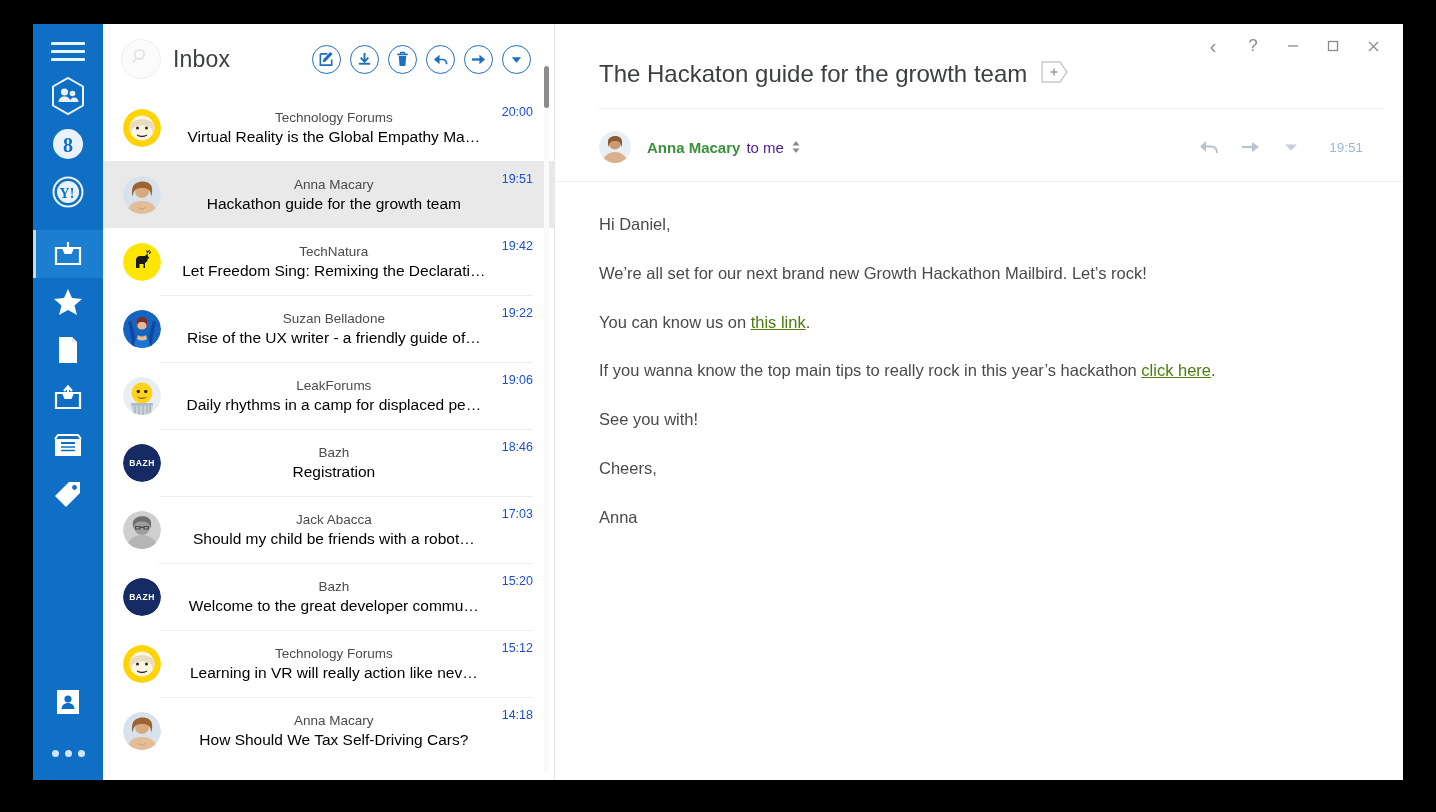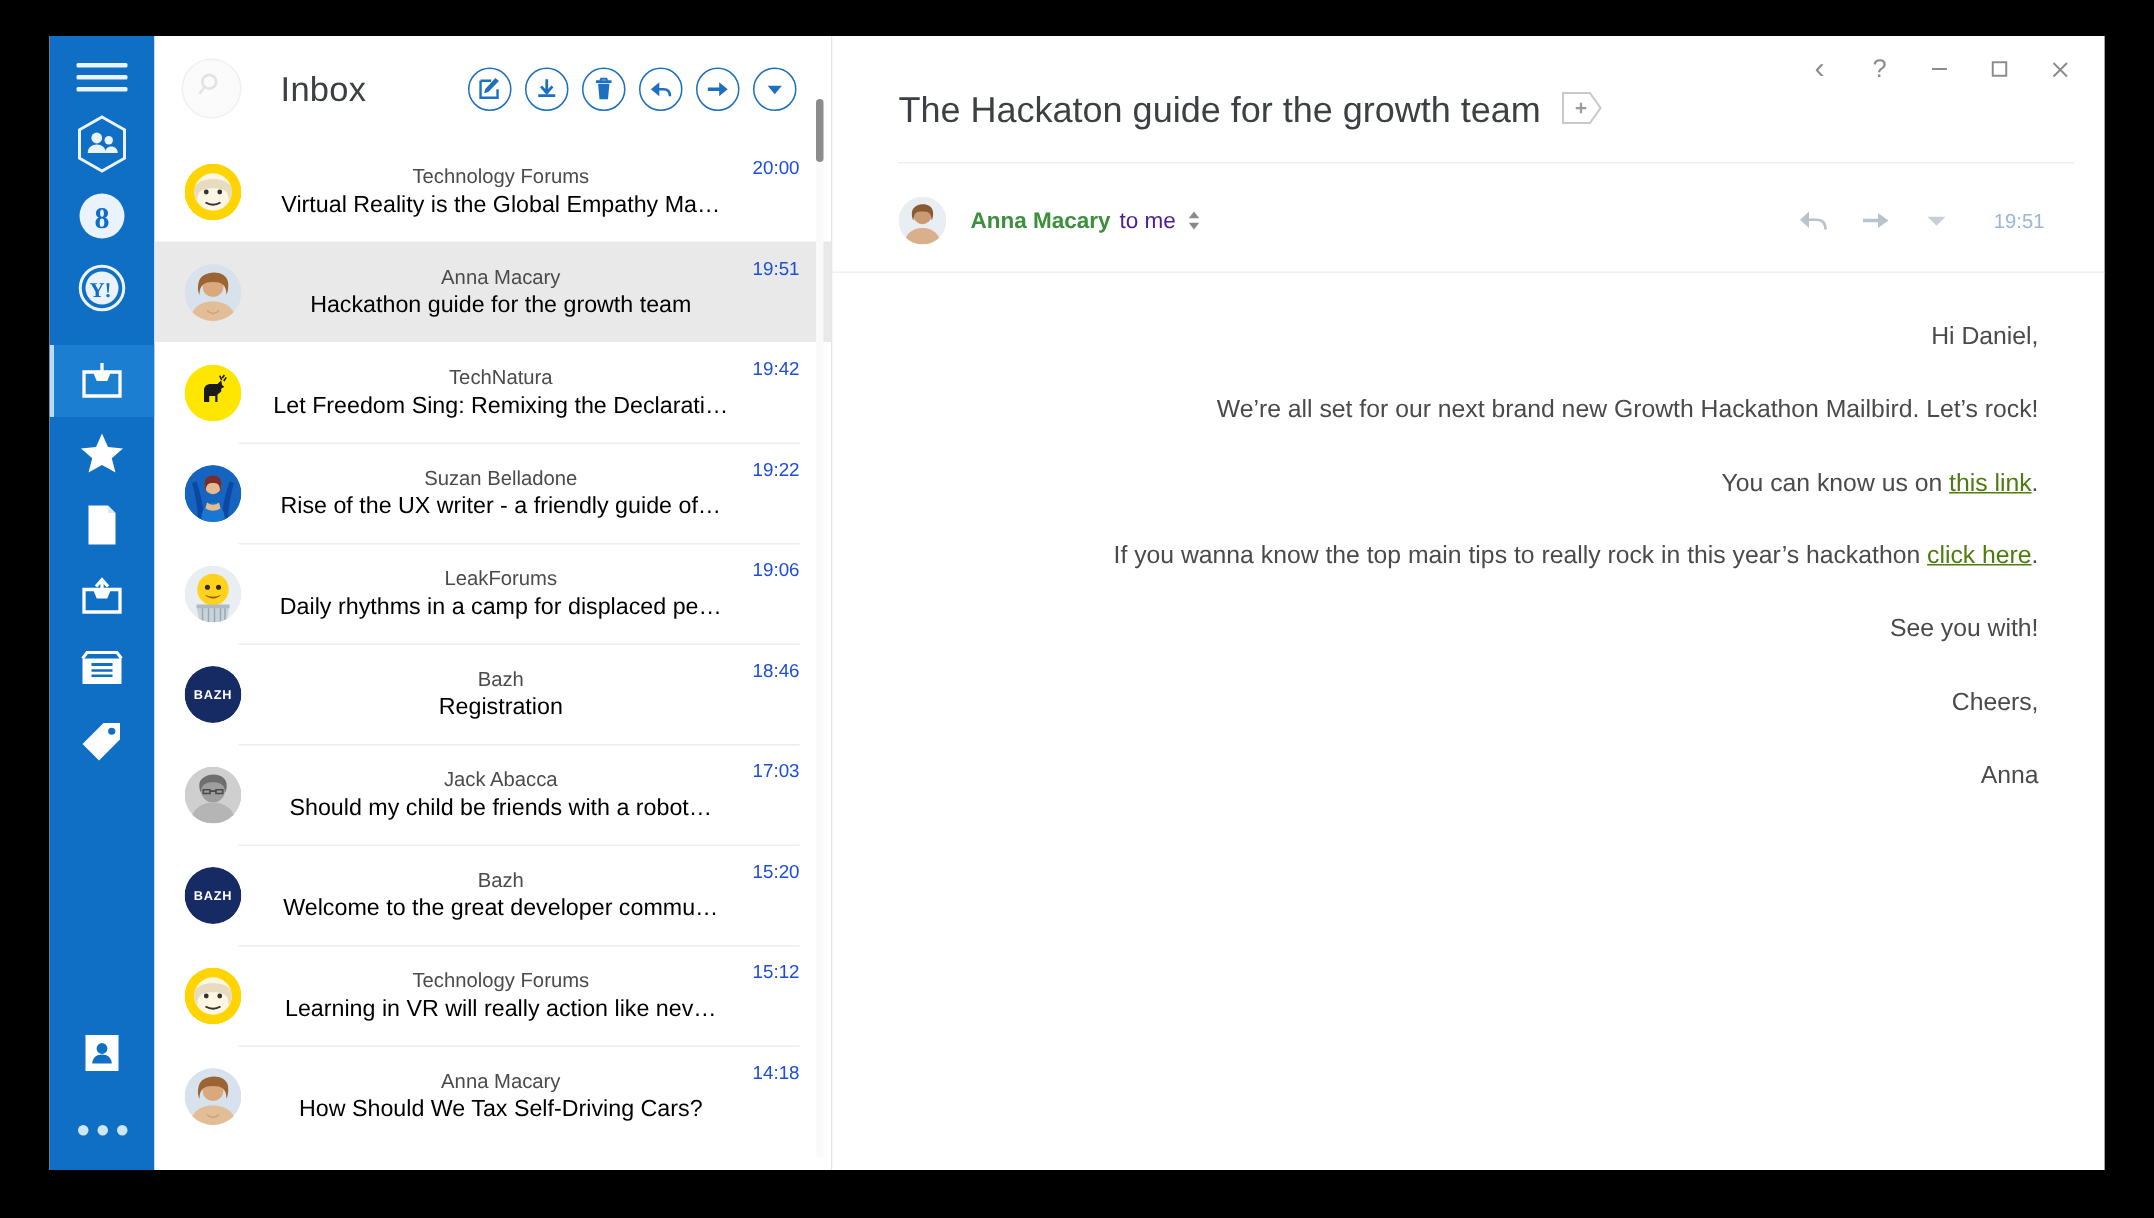--- a/index.html
+++ b/index.html
@@ -26,21 +26,21 @@
              gap:6px; width:70px; cursor:pointer; }
   .sb-dots i { width:7px; height:7px; border-radius:50%; background:#cfe6fa; display:block; }
 
   
   .listcol { width:452px; flex:0 0 452px; display:flex; flex-direction:column;
              position:relative; background:#fff; }
   .list-toolbar { height:70px; display:flex; align-items:center; padding-left:18px; }
   .search-btn { width:40px; height:40px; border-radius:50%; background:#fbfbfb;
                 border:1px solid #f0f0f0; display:flex; align-items:center;
                 justify-content:center; cursor:pointer; flex:0 0 40px; }
-  .folder-title { font-size:23px; color:#3c4043; margin-left:26px; font-weight:400;
+  .folder-title { font-size:23px; color:#3c4043; margin-left:12px; font-weight:400;
                   letter-spacing:.2px; }
   .tb-actions { margin-left:auto; display:flex; align-items:center; gap:9px;
                 padding-right:24px; }
   .tb-btn { width:29px; height:29px; border-radius:50%; border:1.6px solid #1d6fbf;
             display:flex; align-items:center; justify-content:center; cursor:pointer;
             background:#fff; }
 
   .list-scroll { flex:1 1 auto; overflow:hidden; position:relative;text-align:center; }
   .mail-item { height:67px; display:flex; align-items:center; padding:0 22px 0 20px;
                cursor:pointer; position:relative; }
@@ -81,21 +81,21 @@
                 border-bottom:1px solid #f0f0f0; }
   .sender-av { width:32px; height:32px; border-radius:50%; flex:0 0 32px;
                overflow:hidden; }
   .sender-meta { margin-left:16px; font-size:15px; display:flex; align-items:center; }
   .sender-name { color:#3c8f3c; font-weight:700; }
   .sender-to { color:#4c1d95; margin-left:6px; }
   .rd-acts { margin-left:auto; display:flex; align-items:center; gap:22px; }
   .rd-act { cursor:pointer; display:flex; align-items:center; }
   .rd-time { font-size:13.5px; color:#9bb7d4; margin-left:8px; }
   .rd-body { padding:30px 44px 0 44px; }
-  .rd-p { font-size:16.5px; color:#4a4a4a; line-height:1.5; margin-bottom:24px;text-align:right; }
+  .rd-p { font-size:16.5px; color:#4a4a4a; line-height:1.5; margin-bottom:24px; }
   .rd-link { color:#4d7c0f; text-decoration:underline; cursor:pointer; }
 </style>
 </head>
 <body>
 
 <div id="app">
 
   <div class="sidebar">
     <div class="sb-hamb">
       <i></i>

